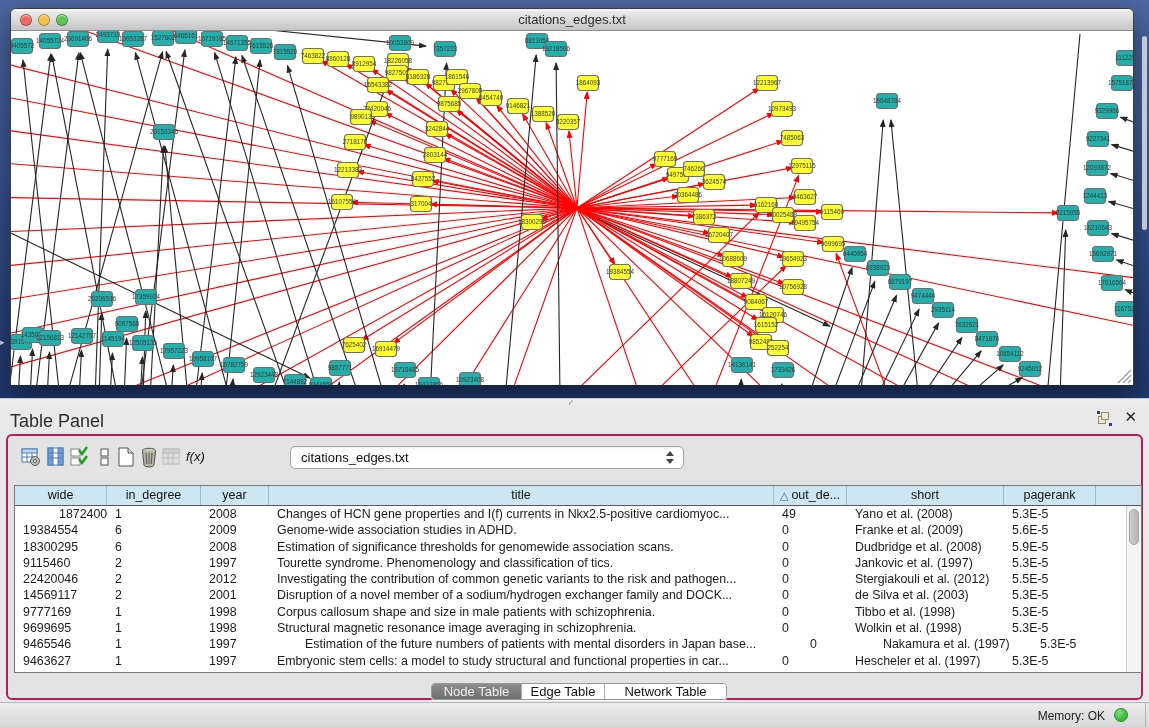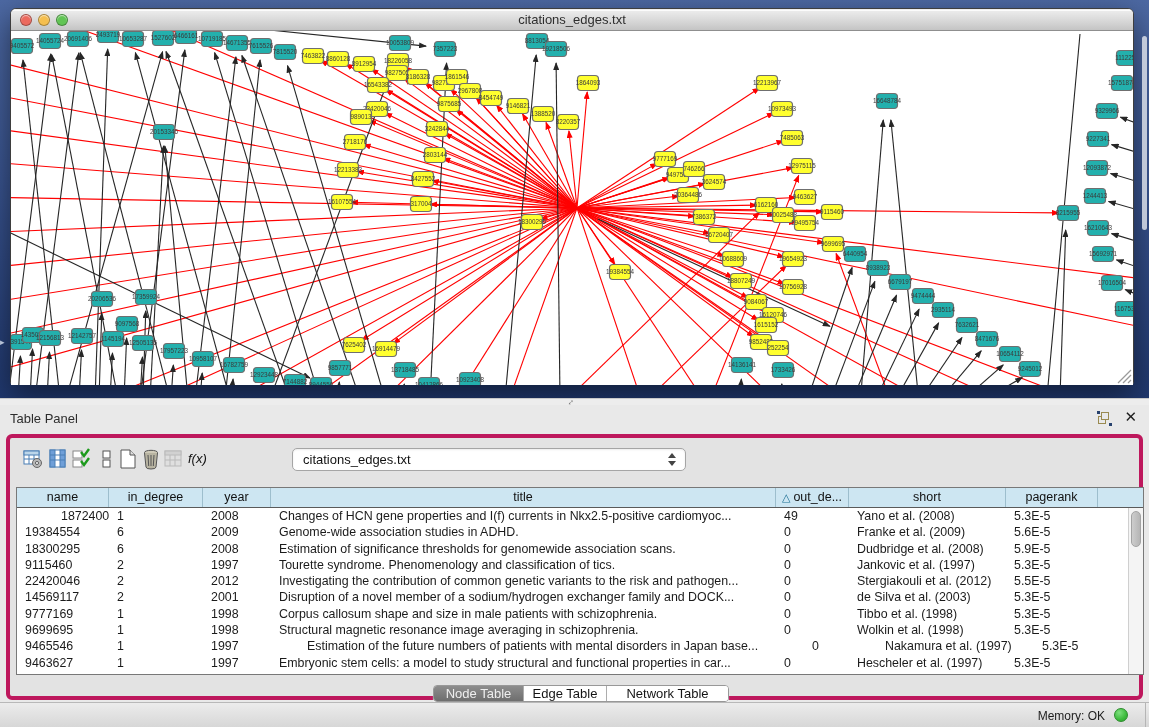--- a/index.html
+++ b/index.html
@@ -23,28 +23,28 @@
   .canvas { position:absolute; left:0; top:22px; width:1122px; height:354px; overflow:hidden; background:#fff; }
   .right-strip { position:absolute; left:1142px; top:36px; width:5px; height:194px;
     background:#d9dee8; border-radius:3px; opacity:.85; }
   
   .splitter { position:absolute; left:0; top:398px; width:1149px; height:7px;
     background:#ededed; border-top:1px solid #c9c9c9; }
   .split-grip { position:absolute; left:569px; top:-2px; font-size:9px; color:#6b6b6b; transform:rotate(45deg); }
   .left-grip { position:absolute; left:0px; top:337px; font-size:9px; color:#b7c2d6; }
   
   .table-panel { position:absolute; left:0; top:405px; width:1149px; height:297px; background:#e9e9e9; }
-  .panel-title { position:absolute; left:10px; top:6px; font-size:13px; color:#2d2d2d; }
+  .panel-title { position:absolute; left:10px; top:6px; font-size:18px; color:#2d2d2d; }
   .float-btn { position:absolute; right:38px; top:7px; width:13px; height:13px; }
   .float-btn .sq1 { position:absolute; left:3px; top:0; width:8px; height:8px; border:1px solid #9a8a50; background:#e9e9e9; }
   .float-btn .sq2 { position:absolute; left:0; top:4px; width:8px; height:8px; border:1px solid #9a8a50; background:#e9e9e9; }
   .float-btn .dot { position:absolute; width:3px; height:3px; background:#27426e; }
   .close-btn { position:absolute; right:12px; top:3px; font-size:15px; font-weight:bold; color:#1d1d1d; cursor:default; }
   .panel-box { position:absolute; left:6px; top:29px; width:1137px; height:266px;
-    background:#e3e3e3; border:4px solid #be185d; border-radius:6px; }
+    background:#e3e3e3; border:2px solid #be185d; border-radius:6px; }
   
   .tbar { position:absolute; left:0; top:8px; height:30px; width:100%; }
   .tbtn { position:absolute; top:2px; width:22px; height:22px; }
   .tbtn svg { width:100%; height:100%; }
   .fx { font-size:13px; font-style:italic; color:#111; top:5px !important; }
   .dropdown { position:absolute; left:282px; top:2px; width:394px; height:23px; background:#fff;
     border:1px solid #a5a5a5; border-radius:5px; box-shadow:inset 0 1px 2px rgba(0,0,0,.08); }
   .dropdown .val { position:absolute; left:10px; top:3px; font-size:13px; color:#111; }
   .dd-arrows { position:absolute; right:9px; top:4px; }
   .dd-arrows .up { width:0;height:0;border-left:4px solid transparent;border-right:4px solid transparent;border-bottom:5px solid #444; margin-bottom:3px; }
@@ -577,21 +577,21 @@
         <span class="val">citations_edges.txt</span>
         <div class="dd-arrows">
             <div class="up"></div>
             <div class="dn"></div>
           </div>
       </div>
     </div>
 
     <div class="tbl">
       <div class="thead" id="thead">
-          <div class="th" style="width: 92px;">name</div>
+          <div class="th" style="width: 92px;">wide</div>
           <div class="th" style="width: 94px;">in_degree</div>
           <div class="th" style="width: 68px;">year</div>
           <div class="th" style="width: 505px;">title</div>
           <div class="th" style="width: 73px;"><span class="sort">△</span>out_de...</div>
           <div class="th" style="width: 157px;">short</div>
           <div class="th" style="width: 92px;">pagerank</div>
         </div>
       <div id="tbody">
           <div class="trow">
             <div class="td" style="width: 92px; padding-left: 44px;">18724007</div>

